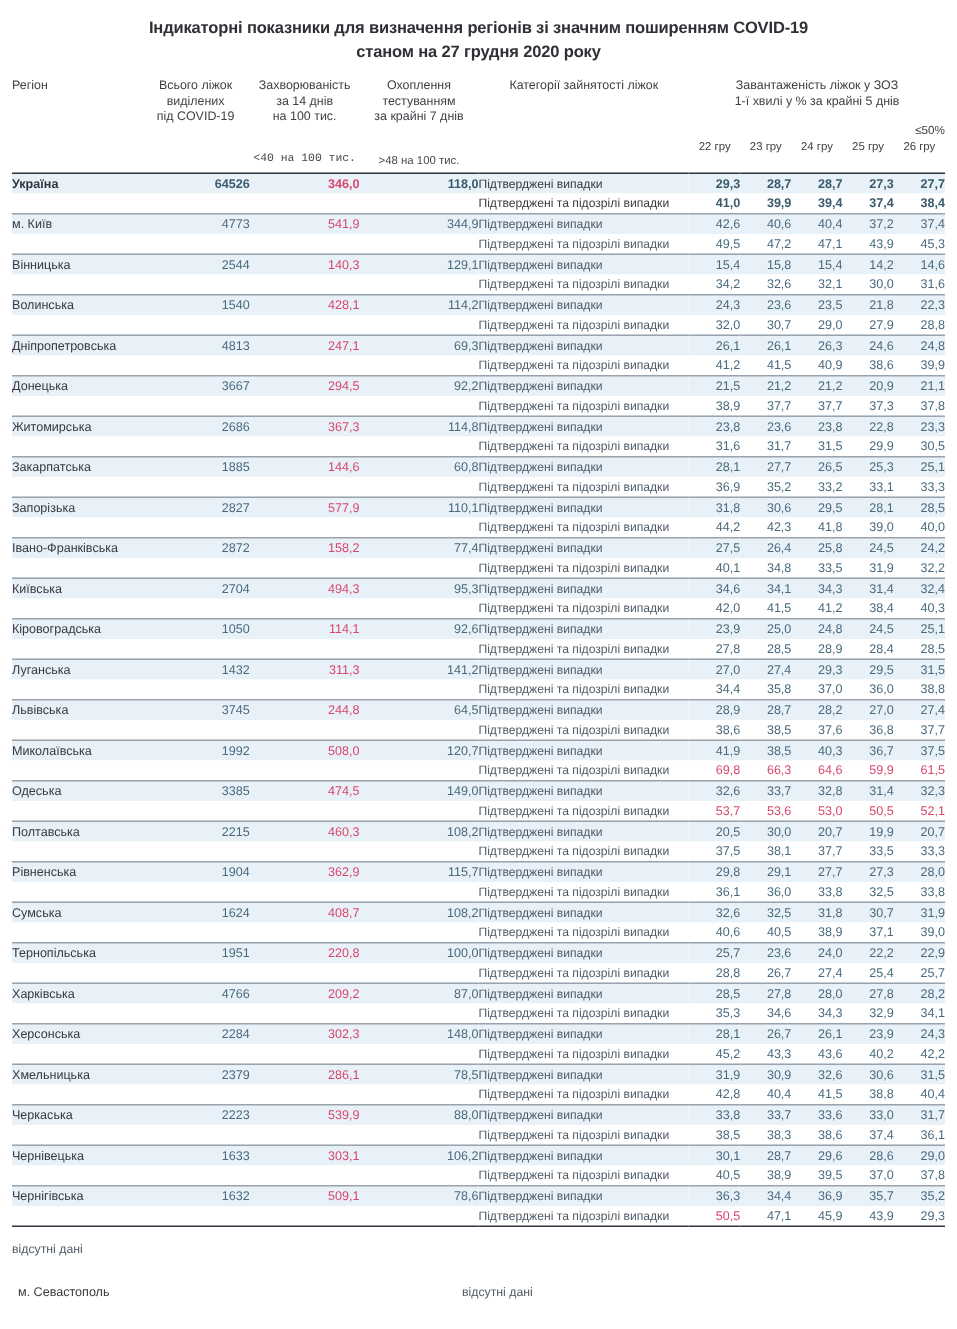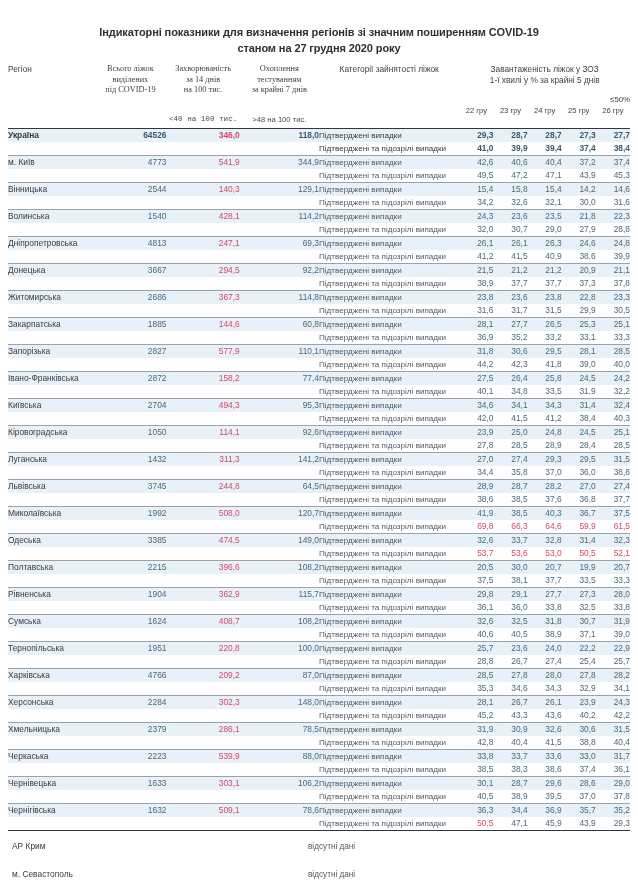--- a/index.html
+++ b/index.html
@@ -13,21 +13,21 @@
     height: 886px;
     font-family: "Liberation Sans", "DejaVu Sans", sans-serif;
     color: #3f3f46;
     overflow: hidden;
   }
   .page {
     position: relative;
     width: 638px;
     height: 734px;
     box-sizing: border-box;
-    padding: 13px 8px;
+    padding: 0 8px;
   }
 
   
   .title-block {
     padding-top: 11px;
     text-align: center;
   }
   .title-line {
     font-size: 11px;
     font-weight: bold;
@@ -58,21 +58,21 @@
   col.c-day      { width: 34px; }
 
   
   .hdr-cell {
     font-size: 8.3px;
     line-height: 10.5px;
     color: #3f3f46;
     padding-bottom: 2px;
   }
   .hdr-region { text-align: left; padding-left: 4px; padding-top: 3px; }
-  .hdr-num    { text-align: center; font-family: Liberation Serif, serif; }
+  .hdr-num    { text-align: center; }
   .hdr-cat    { text-align: center; padding-top: 22px; }
   .hdr-load {
     text-align: center;
     font-size: 8.3px;
     line-height: 10.5px;
     padding-top: 1px;
   }
   .hdr-sub {
     font-size: 7.6px;
     color: #4a4a52;
@@ -618,21 +618,21 @@
           <td class="cell cat">Підтверджені та підозрілі випадки</td>
           <td class="cell day hot">53,7</td>
           <td class="cell day hot">53,6</td>
           <td class="cell day hot">53,0</td>
           <td class="cell day hot">50,5</td>
           <td class="cell day hot">52,1</td>
         </tr>
         <tr class="r-band sep-top">
           <td class="cell region">Полтавська</td>
           <td class="cell num">2215</td>
-          <td class="cell num inc">396,6</td>
+          <td class="cell num inc">460,3</td>
           <td class="cell num">108,2</td>
           <td class="cell cat">Підтверджені випадки</td>
           <td class="cell day">20,5</td>
           <td class="cell day">30,0</td>
           <td class="cell day">20,7</td>
           <td class="cell day">19,9</td>
           <td class="cell day">20,7</td>
         </tr>
         <tr class="r-plain">
           <td class="cell region"></td>
@@ -860,21 +860,20 @@
           <td class="cell day">47,1</td>
           <td class="cell day">45,9</td>
           <td class="cell day">43,9</td>
           <td class="cell day">29,3</td>
         </tr>
       </tbody>
   </table>
 
   <div class="foot" id="foot">
       <div class="foot-row">
-        <div class="foot-name">АР Крим</div>
         <div class="foot-val">відсутні дані</div>
       </div>
       <div class="foot-row">
         <div class="foot-name">м. Севастополь</div>
         <div class="foot-val">відсутні дані</div>
       </div>
     </div>
 
 </div>
 

